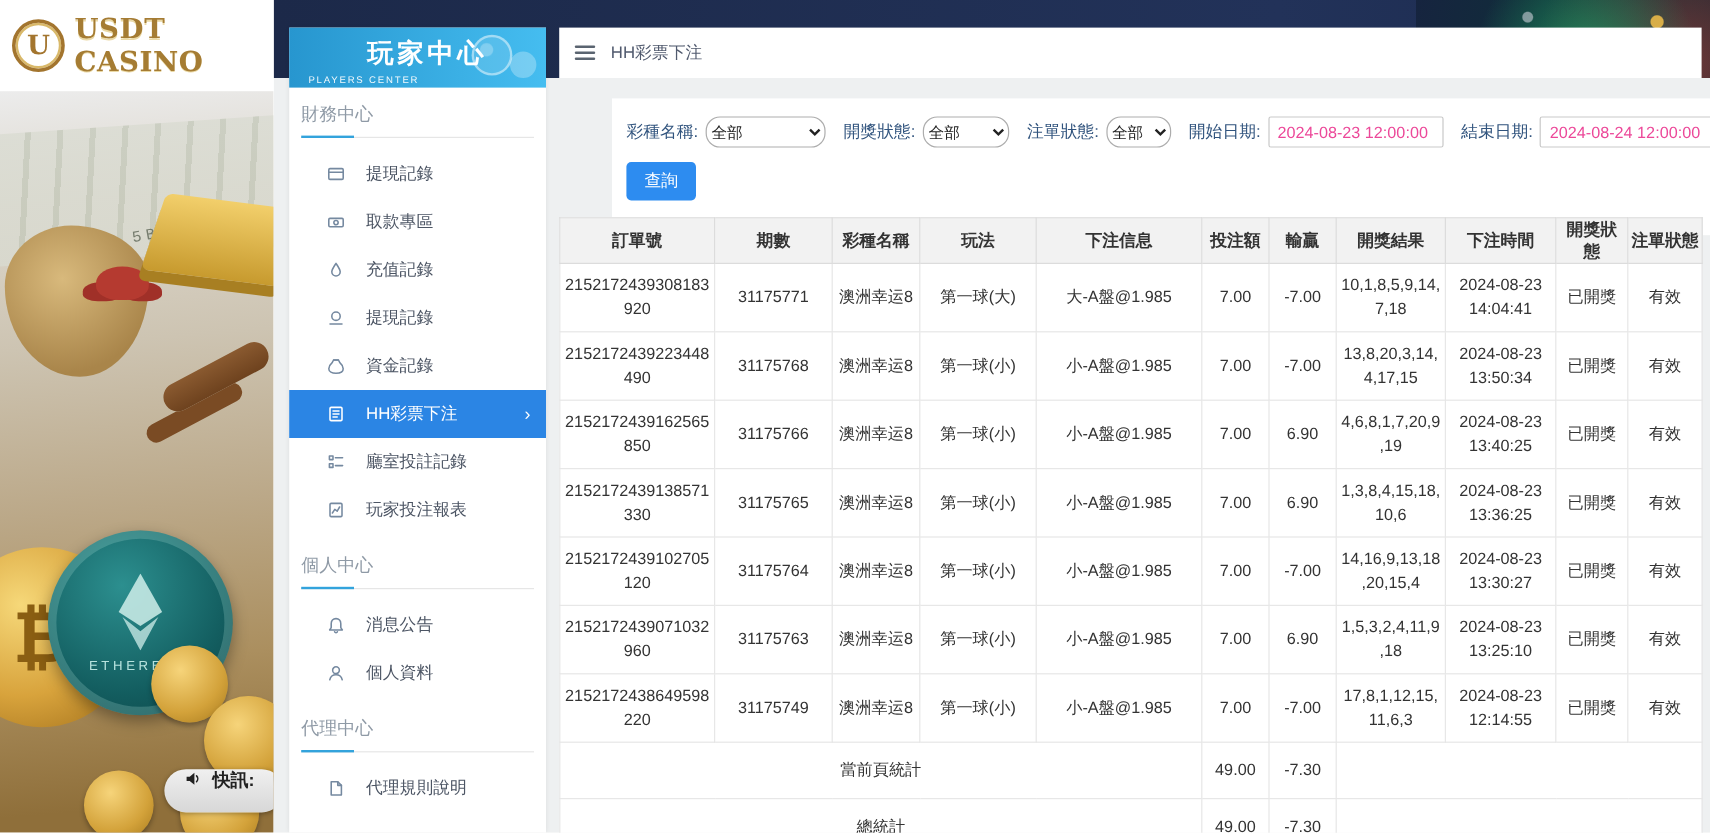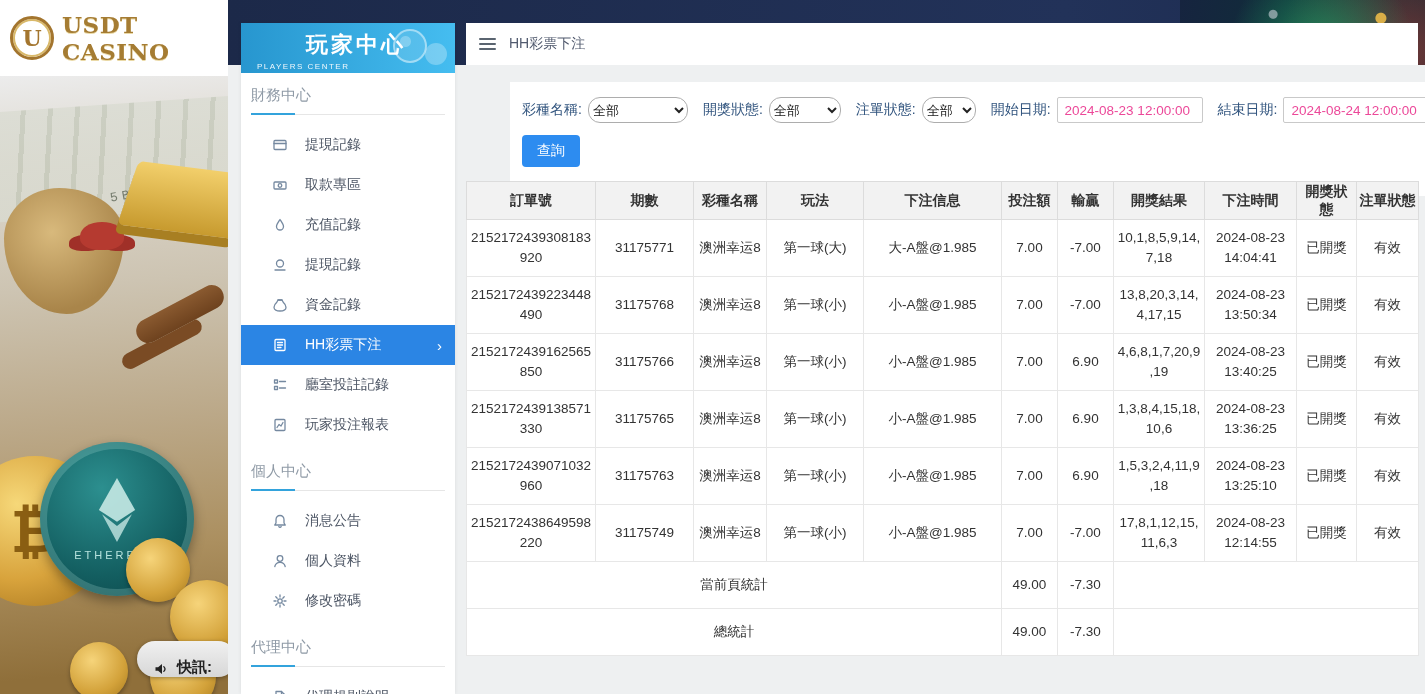--- a/index.html
+++ b/index.html
@@ -36,21 +36,21 @@
     box-shadow:inset 0 0 0 7px rgba(180,230,225,.22),0 5px 12px rgba(0,0,0,.35);
     display:flex; flex-direction:column; align-items:center; justify-content:center; }
   .eth-label { font-size:11px; letter-spacing:3px; color:#b7e3de; margin-top:7px; }
   .coin { position:absolute; border-radius:50%; background:radial-gradient(circle at 38% 32%,#f6d47a,#d3a23a 60%,#ab7d20 95%); box-shadow:0 3px 4px rgba(0,0,0,.3); }
   .c1 { width:64px; height:64px; left:126px; bottom:92px; }
   .c2 { width:74px; height:74px; left:170px; bottom:40px; }
   .c3 { width:58px; height:58px; left:70px;  bottom:-6px; }
   .c4 { width:66px; height:66px; left:150px; bottom:-16px; }
   .news-pill { position:absolute; right:-8px; bottom:17px; height:36px; padding:0 24px 0 16px; border-radius:20px;
     background:linear-gradient(#f0f0f0,#d7d7d7); box-shadow:0 1px 4px rgba(0,0,0,.35);
-    display:flex; align-items:flex-end; gap:8px; font-weight:bold; font-size:15px; color:#222; cursor:pointer; }
+    display:flex; align-items:flex-start; gap:8px; font-weight:bold; font-size:15px; color:#222; cursor:pointer; }
 
   
   .top-bar { position:absolute; left:228px; top:0; width:1197px; height:65px;
     background:linear-gradient(90deg,#1c2949 0%,#223259 70%,#1b2a4e 100%); }
   .casino-img { position:absolute; right:0; top:0; width:245px; height:65px;
     background:
       radial-gradient(circle at 82% 28%, rgba(232,184,72,.9) 0 5px, rgba(232,184,72,0) 6px),
       radial-gradient(circle at 38% 22%, rgba(220,220,230,.55) 0 4px, rgba(220,220,230,0) 5px),
       radial-gradient(circle at 58% 78%, rgba(34,150,96,.85), rgba(10,50,60,0) 62%),
       radial-gradient(circle at 92% 82%, rgba(190,70,60,.55), rgba(0,0,0,0) 55%),
@@ -246,29 +246,20 @@
       <span>消息公告</span>
     </div>
     <div class="menu-item">
       <span class="icon">
           <svg class="mi-ic" viewBox="0 0 16 16">
             <circle cx="8" cy="5.5" r="2.8"></circle>
             <path d="M2.8 13.5c.6-2.8 2.7-4.2 5.2-4.2s4.6 1.4 5.2 4.2"></path>
           </svg>
         </span>
       <span>個人資料</span>
-    </div>
-    <div class="menu-item">
-      <span class="icon">
-          <svg class="mi-ic" viewBox="0 0 16 16">
-            <circle cx="8" cy="8" r="2.2"></circle>
-            <path d="M8 2v2M8 12v2M2 8h2M12 8h2M3.8 3.8l1.4 1.4M10.8 10.8l1.4 1.4M12.2 3.8l-1.4 1.4M5.2 10.8l-1.4 1.4"></path>
-          </svg>
-        </span>
-      <span>修改密碼</span>
     </div>
   </div>
 
   <div class="section-wrap">
       <div class="section-label">代理中心</div>
     </div>
   <div class="menu">
     <div class="menu-item">
       <span class="icon">
           <svg class="mi-ic" viewBox="0 0 16 16">
@@ -399,20 +390,33 @@
           <td>第一球(小)</td>
           <td>小-A盤@1.985</td>
           <td>7.00</td>
           <td>6.90</td>
           <td>1,3,8,4,15,18,10,6</td>
           <td>2024-08-23 13:36:25</td>
           <td>已開獎</td>
           <td>有效</td>
         </tr>
         <tr>
+          <td>2152172439102705120</td>
+          <td>31175764</td>
+          <td>澳洲幸运8</td>
+          <td>第一球(小)</td>
+          <td>小-A盤@1.985</td>
+          <td>7.00</td>
+          <td>-7.00</td>
+          <td>14,16,9,13,18,20,15,4</td>
+          <td>2024-08-23 13:30:27</td>
+          <td>已開獎</td>
+          <td>有效</td>
+        </tr>
+        <tr>
           <td>2152172439071032960</td>
           <td>31175763</td>
           <td>澳洲幸运8</td>
           <td>第一球(小)</td>
           <td>小-A盤@1.985</td>
           <td>7.00</td>
           <td>6.90</td>
           <td>1,5,3,2,4,11,9,18</td>
           <td>2024-08-23 13:25:10</td>
           <td>已開獎</td>

